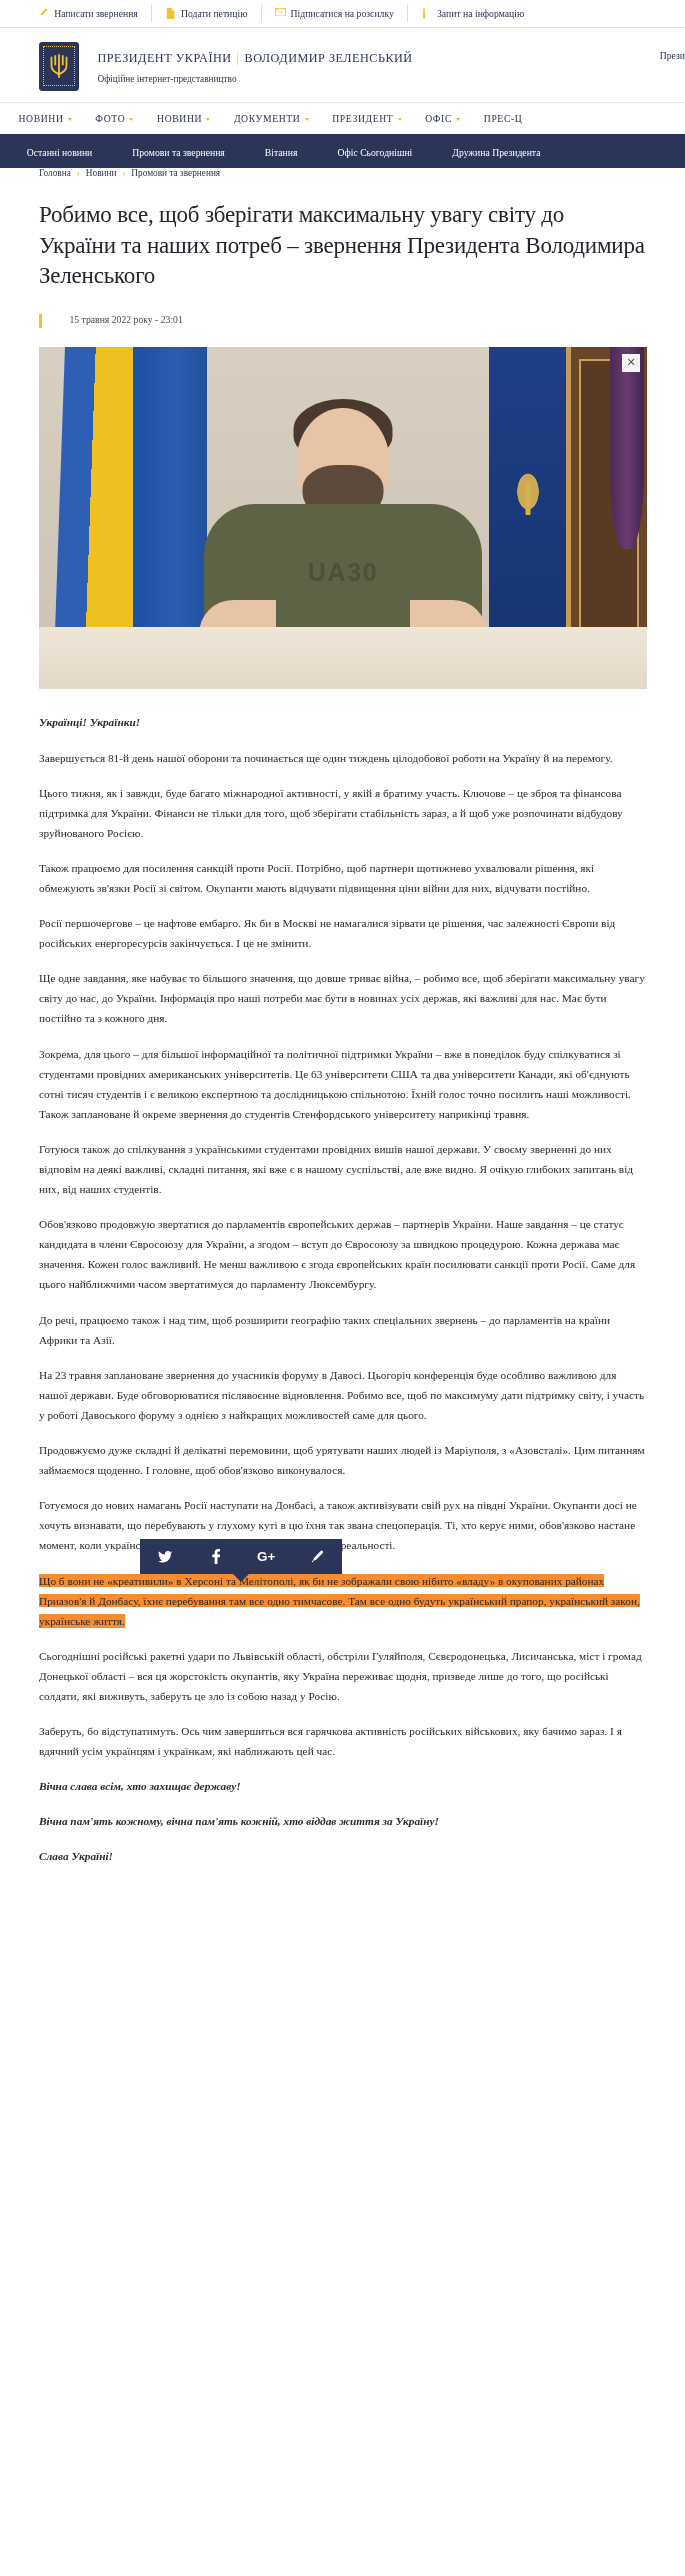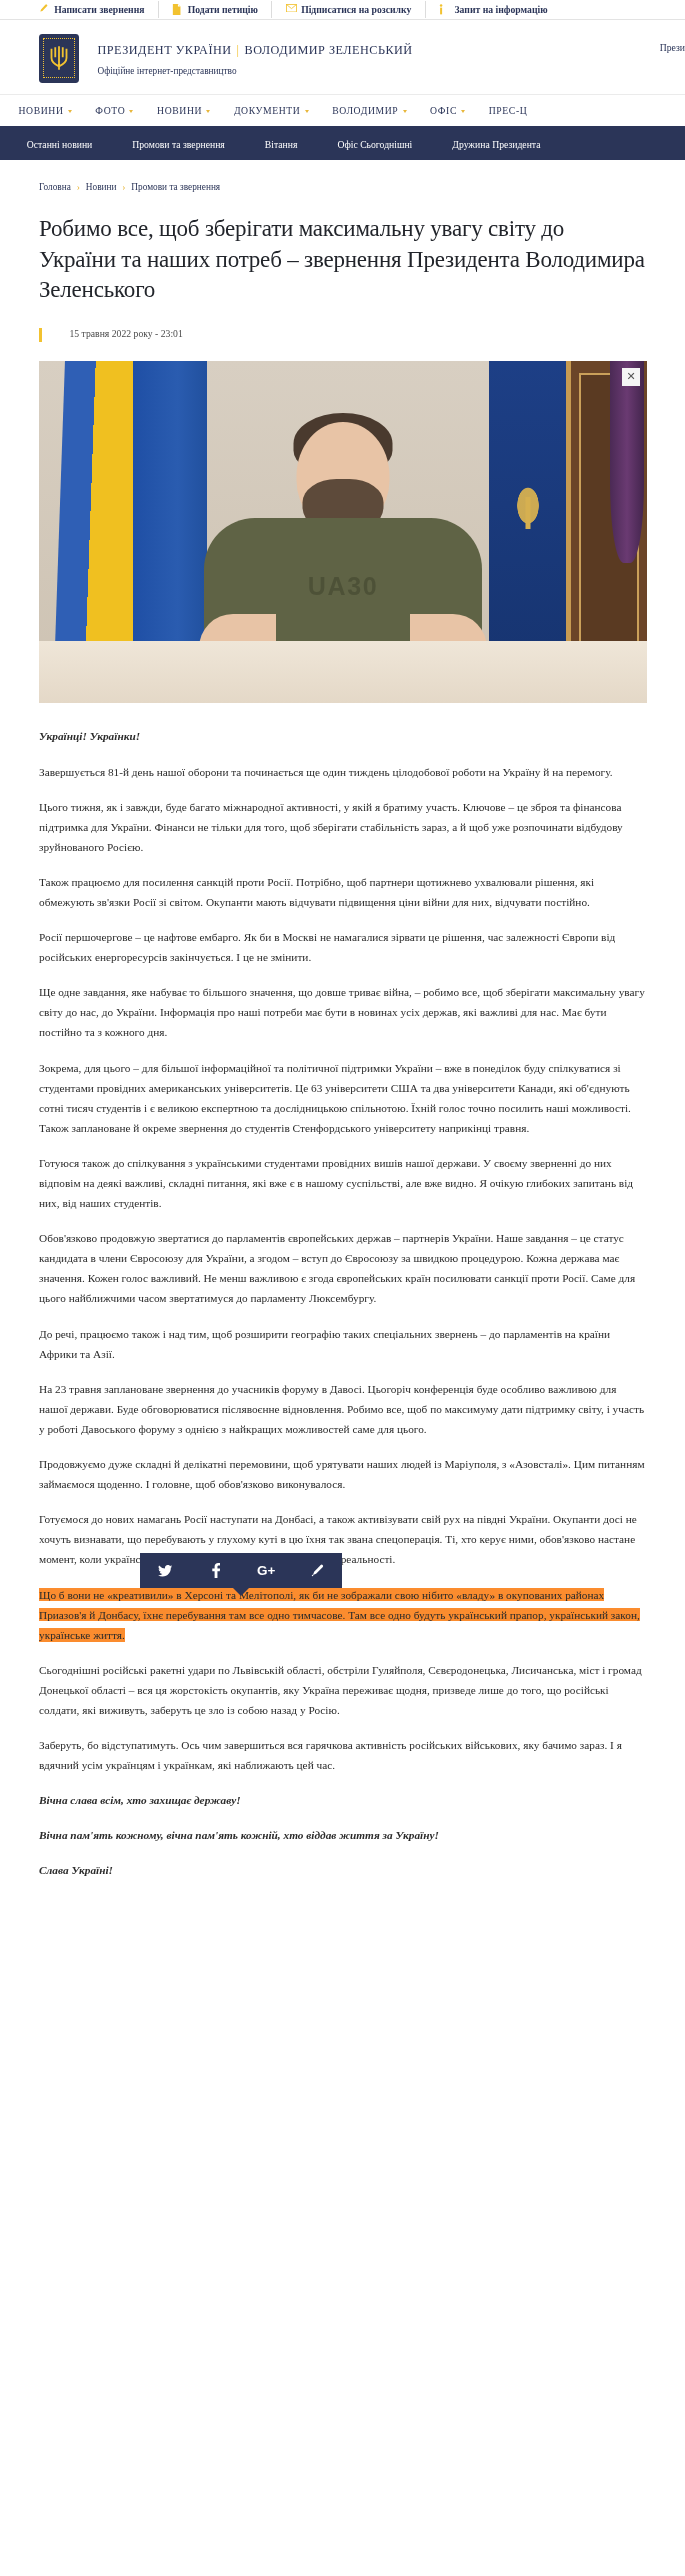--- a/index.html
+++ b/index.html
@@ -8,26 +8,25 @@
     width: 685px;
     background: #ffffff;
     font-family: "Liberation Serif", "DejaVu Serif", serif;
     color: #2a2a2a;
     -webkit-font-smoothing: antialiased;
   }
 
   
   .topbar {
     border-bottom: 0.8px solid #e3e3e3;
-    height: 20px;
+    height: 28px;
     display: flex;
     align-items: center;
     padding-left: 39px;
     background: #fff;
-    font-weight: bold;
   }
   .topbar-item {
     display: flex;
     align-items: center;
     gap: 5.9px;
     font-size: 9.7px;
     color: #2b3558;
     font-family: "Liberation Serif", serif;
     padding: 0 13.5px;
     white-space: nowrap;
@@ -133,21 +132,20 @@
     font-size: 9.7px;
     padding: 0 20px;
     cursor: pointer;
     font-family: "Liberation Serif", serif;
   }
 
   
   .wrap { padding: 0 39px; }
 
   .breadcrumb {
-    margin-top: 22px;
     font-size: 9.3px;
     color: #2b3558;
     display:flex; align-items:center; gap:5.9px;
     font-family: "Liberation Serif", serif;
   }
   .breadcrumb .sep { color:#e8b73c; font-size:9.3px; }
   .breadcrumb a { color:#2b3558; text-decoration:none; cursor:pointer; }
 
   h1.article-title {
     font-size: 23px;
@@ -373,21 +371,21 @@
   </span>
   <span class="mainnav-item">
     <span>НОВИНИ</span>
     <i class="caret"></i>
   </span>
   <span class="mainnav-item">
     <span>ДОКУМЕНТИ</span>
     <i class="caret"></i>
   </span>
   <span class="mainnav-item">
-    <span>ВОЛОДИМИР</span>
+    <span>ПРЕЗИДЕНТ</span>
     <i class="caret"></i>
   </span>
   <span class="mainnav-item">
     <span>ОФІС</span>
     <i class="caret"></i>
   </span>
   <span class="mainnav-item">
     <span>ПРЕС-Ц</span>
   </span>
 </nav>

